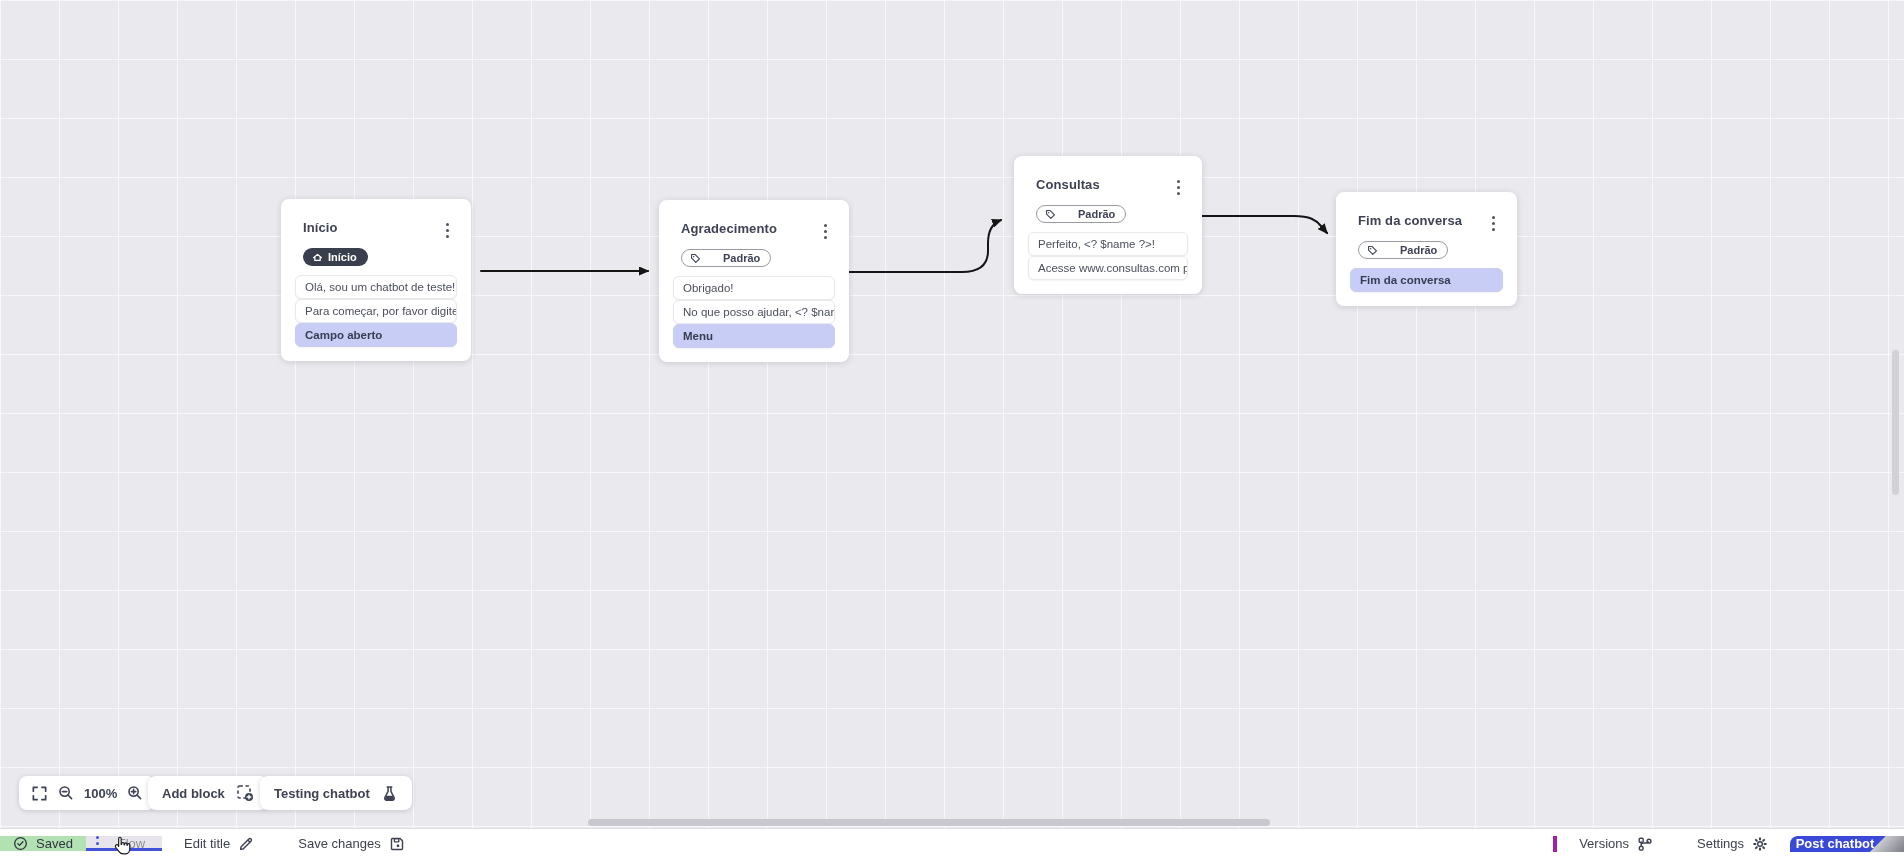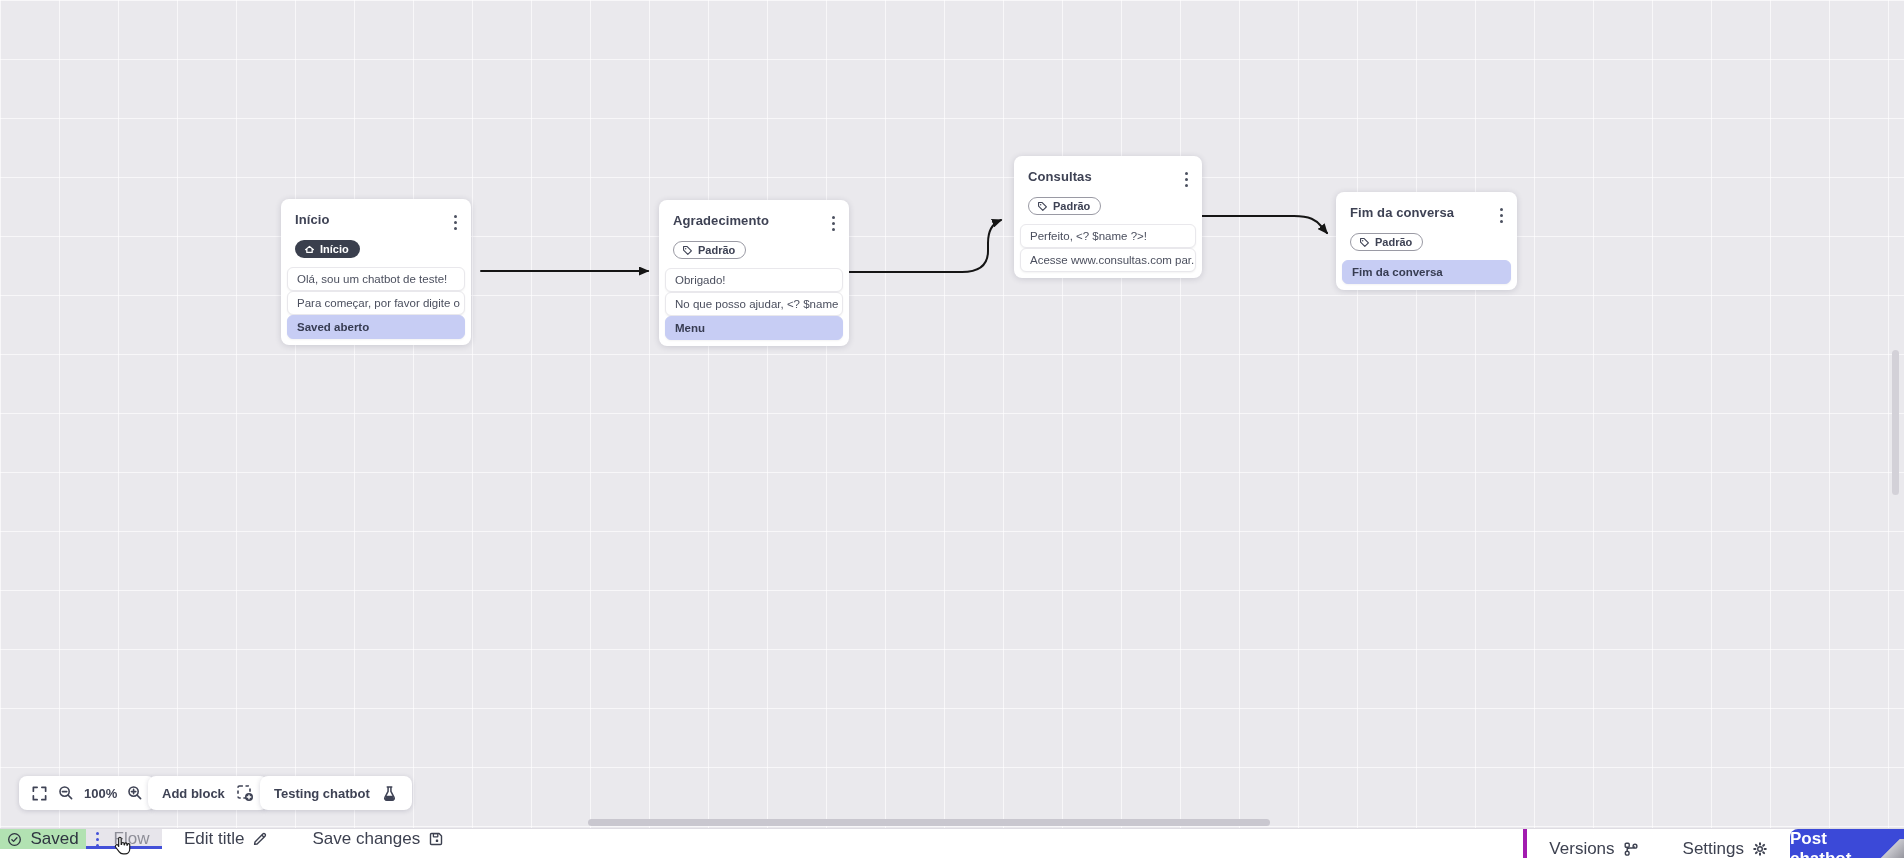--- a/index.html
+++ b/index.html
@@ -19,34 +19,34 @@
       linear-gradient(to right, rgba(255,255,255,.65) 1.5px, transparent 1.5px),
       linear-gradient(to bottom, rgba(255,255,255,.65) 1.5px, transparent 1.5px);
     background-size: 59px 59px;
   }
   svg.wires { position: absolute; left: 0; top: 0; pointer-events: none; }
 
   
   .node {
     position: absolute; background: #fff; border-radius: 8px;
     box-shadow: 0 1px 6px rgba(40,40,70,.16);
-    padding: 6px;
+    padding: 14px;
   }
   .node-head { display: flex; justify-content: space-between; align-items: flex-start; padding: 7px 2px 0 8px; }
   .node-title { font-size: 13px; font-weight: 700; color: #3e4254; letter-spacing: .1px; }
   .kebab { display: flex; flex-direction: column; gap: 3px; align-items: center; padding: 3px 6px; cursor: pointer; }
   .kebab i { width: 3px; height: 3px; border-radius: 50%; background: #4c5160; }
   .badge-row { padding: 7px 0 3px 8px; }
   .badge-dark {
     display: inline-flex; align-items: center; gap: 5px;
     background: #3a3f4d; color: #fff; font-size: 11px; font-weight: 700;
     padding: 3px 11px 3px 9px; border-radius: 999px;
   }
   .badge-outline {
-    display: inline-flex; align-items: center; gap: 5px;
+    display: inline-flex; align-items: center; gap: 22px;
     background: #fff; color: #3e4254; font-size: 11px; font-weight: 700;
     padding: 2px 10px 2px 8px; border-radius: 999px; border: 1px solid #9a9aa4;
   }
   .rows { display: flex; flex-direction: column; margin-top: 5px; }
   .row {
     background: #fff; border: 1px solid #e9e8ec; border-radius: 6px;
     box-shadow: 0 1px 2px rgba(0,0,0,.05);
     padding: 5px 9px; font-size: 11.5px; color: #4b4f5e;
     white-space: nowrap; overflow: hidden; height: 24px;
   }
@@ -70,21 +70,21 @@
   .tool-ic { display: inline-flex; cursor: pointer; }
 
   
   .hscroll { position: absolute; left: 588px; top: 819px; width: 682px; height: 7px; border-radius: 4px; background: #c9c7cf; }
   .vscroll { position: absolute; left: 1892px; top: 350px; width: 7px; height: 145px; border-radius: 4px; background: #d3d1d8; }
 
   
   .status-bar {
     position: absolute; left: 0; bottom: 0; width: 1904px; height: 30px;
     background: #fff; border-top: 1px solid #dedce2;
-    display: flex; align-items: flex-start; font-size: 17px; color: #3d4150;
+    display: flex; align-items: center; font-size: 13px; color: #3d4150;
   }
   .sb-item { display: flex; align-items: center; gap: 8px; cursor: pointer; }
   .saved-badge { width: 86px; justify-content: center; background: #b2e2b2; color: #2e3440; font-weight: 400; cursor: default; }
   .flow-tab { width: 76px; background: #e7e5eb; position: relative; padding: 0 10px; gap: 12px; }
   .flow-tab .label { color: #8e8e98; flex: 1; text-align: center; }
   .flow-tab .underline { position: absolute; left: 0; right: 0; bottom: 0; height: 3px; background: #4350d8; }
   .flow-kebab { display: flex; flex-direction: column; gap: 3px; }
   .flow-kebab i { width: 3px; height: 3px; border-radius: 50%; background: #4350d8; }
   .bar-btn { padding: 0 22px; }
   .right-group { margin-left: auto; display: flex; align-items: stretch; border-left: 4px solid #a21caf; }
@@ -131,21 +131,21 @@
       <span class="badge-dark">
         <svg width="11" height="11" viewBox="0 0 14 14">
             <path d="M2 7.2 7 3l5 4.2 M3.6 6.4v4.4h6.8V6.4" fill="none" stroke="#fff" stroke-width="1.6" stroke-linecap="round" stroke-linejoin="round"></path>
           </svg>
         <span>Início</span>
       </span>
     </div>
     <div class="rows">
       <div class="row">Olá, sou um chatbot de teste!</div>
       <div class="row">Para começar, por favor digite o ...</div>
-      <div class="row input">Saved aberto</div>
+      <div class="row input">Campo aberto</div>
     </div>
   </div>
 
   <div class="node" id="node-agradecimento">
     <div class="node-head">
       <span class="node-title">Agradecimento</span>
       <span class="kebab">
           <i></i>
           <i></i>
           <i></i>

